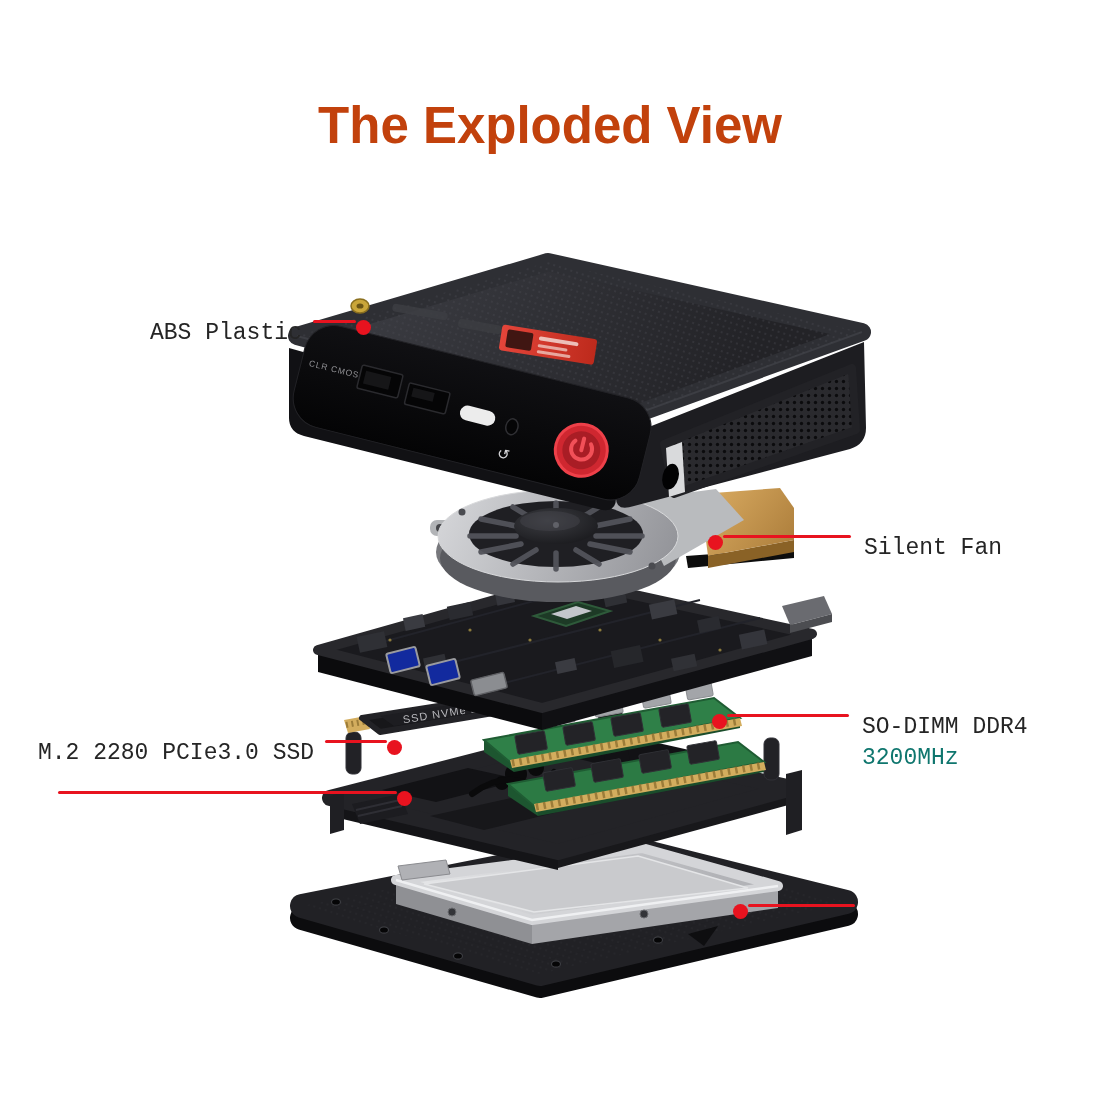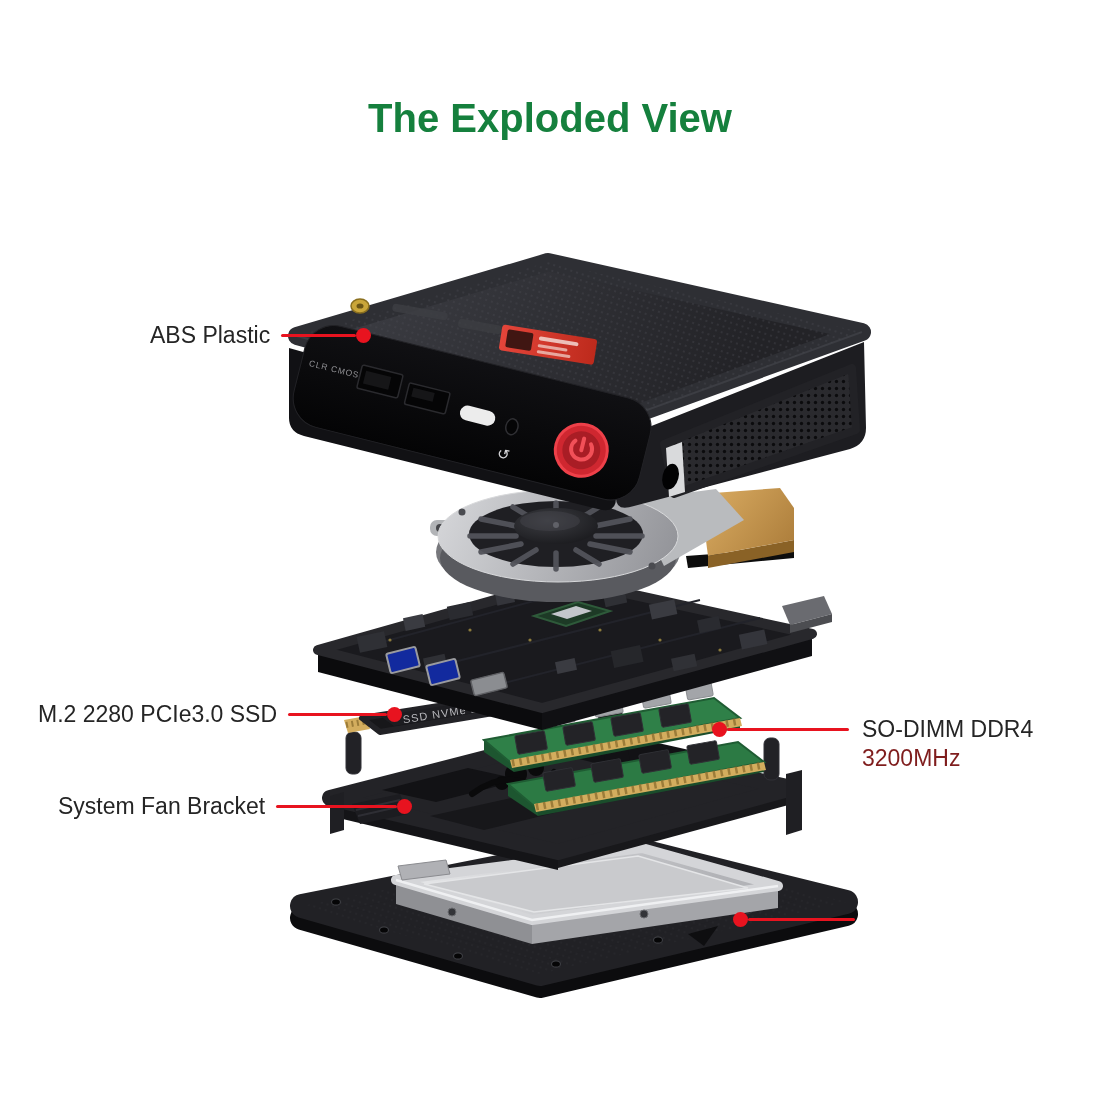--- a/index.html
+++ b/index.html
@@ -1,29 +1,29 @@
 <!DOCTYPE html>
 <html><head>
 <meta charset="utf-8">
 <style>
   html,body{margin:0;padding:0;background:#ffffff;}
   .stage{position:relative;width:1100px;height:1100px;background:#ffffff;overflow:hidden;
          font-family:"Liberation Sans",sans-serif;}
   .title{position:absolute;top:96px;left:0;width:100%;text-align:center;margin:0;
-         font-size:40px;font-weight:bold;color:#15803d;letter-spacing:0px;}
+         font-size:51px;font-weight:bold;color:#c2410c;letter-spacing:0px;}
   svg.fig{position:absolute;left:0;top:0;z-index:1;}
-  .callout{position:absolute;display:flex;align-items:center;height:31px;z-index:5;}
+  .callout{position:absolute;display:flex;height:31px;z-index:5;font-family:Liberation Mono, monospace;}
   .callout .lbl{font-size:23px;font-weight:500;color:#252525;white-space:nowrap;}
   .callout.left .lbl{margin-right:11px;}
   .callout.right .lbl{margin-left:13px;}
   .callout .line{height:3px;background:#e8131f;border-radius:2px;flex:none;}
   .callout.left .line{flex:1;}
   .callout .dot{width:15px;height:15px;border-radius:50%;background:#e8131f;flex:none;}
   .second-line{position:absolute;left:150px;top:31px;font-size:23px;font-weight:500;
-               color:#7f1d1d;white-space:nowrap;}
+               color:#0f766e;white-space:nowrap;}
 </style>
 </head>
 <body>
 
 <div class="stage">
 
   <h1 class="title">The Exploded View</h1>
 
   <svg class="fig" width="1100" height="1100" viewBox="0 0 1100 1100">
     <defs>
@@ -279,31 +279,35 @@
         <ellipse cx="678" cy="424" rx="8" ry="13" fill="#020203"></ellipse>
       </g>
     </g>
   </svg>
 
   <div class="callout left" style="top:320px;left:150px;width:221px">
     <span class="lbl">ABS Plastic</span>
     <span class="line"></span>
     <span class="dot"></span>
   </div>
-  <div class="callout left" style="top:699px;left:38px;width:364px">
+  <div class="callout left" style="top:740px;left:38px;width:364px">
     <span class="lbl">M.2 2280 PCIe3.0 SSD</span>
     <span class="line"></span>
     <span class="dot"></span>
   </div>
   <div class="callout left" style="top:791px;left:58px;width:354px">
-    <span class="lbl">System Fan Bracket</span>
     <span class="line"></span>
     <span class="dot"></span>
   </div>
 
+  <div class="callout right" style="top:535px;left:708px">
+    <span class="dot"></span>
+    <span class="line" style="width:128px"></span>
+    <span class="lbl">Silent Fan</span>
+  </div>
   <div class="callout right" style="top:714px;left:712px">
     <span class="dot"></span>
     <span class="line" style="width:122px"></span>
     <span class="lbl">SO-DIMM DDR4</span>
     <span class="second-line">3200MHz</span>
   </div>
   <div class="callout right" style="top:904px;left:733px">
     <span class="dot"></span>
     <span class="line" style="width:107px"></span>
   </div>

